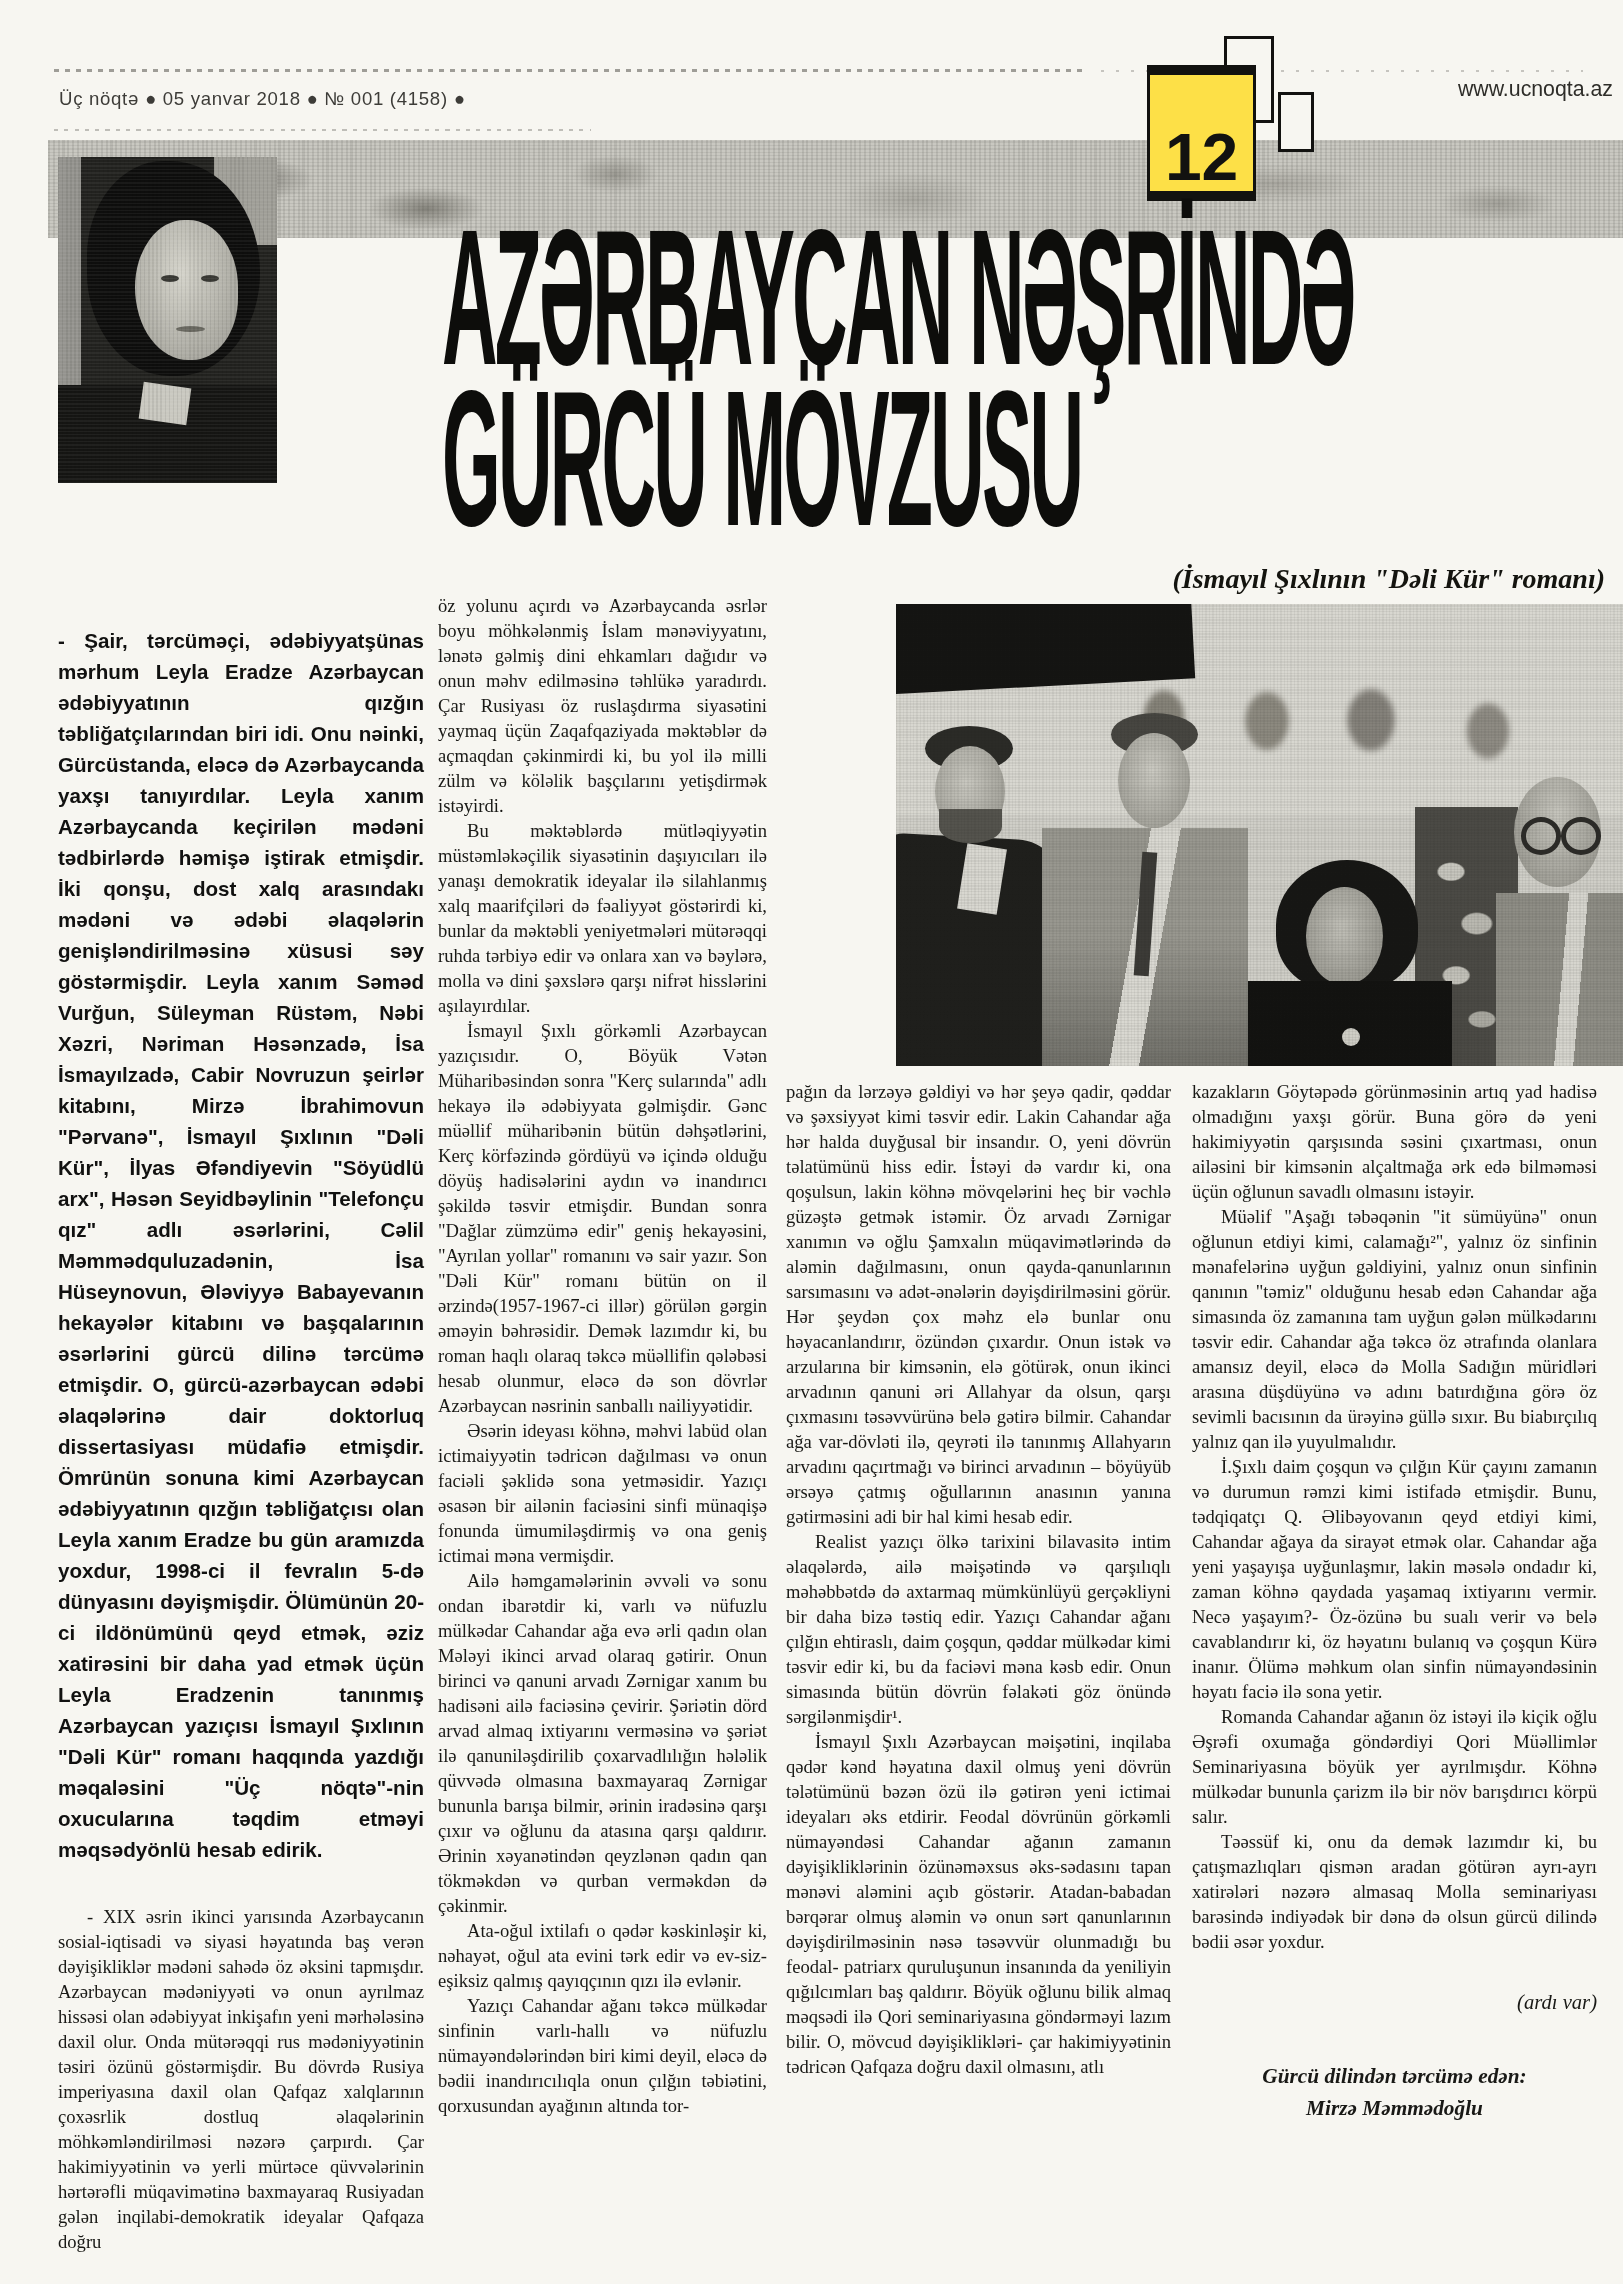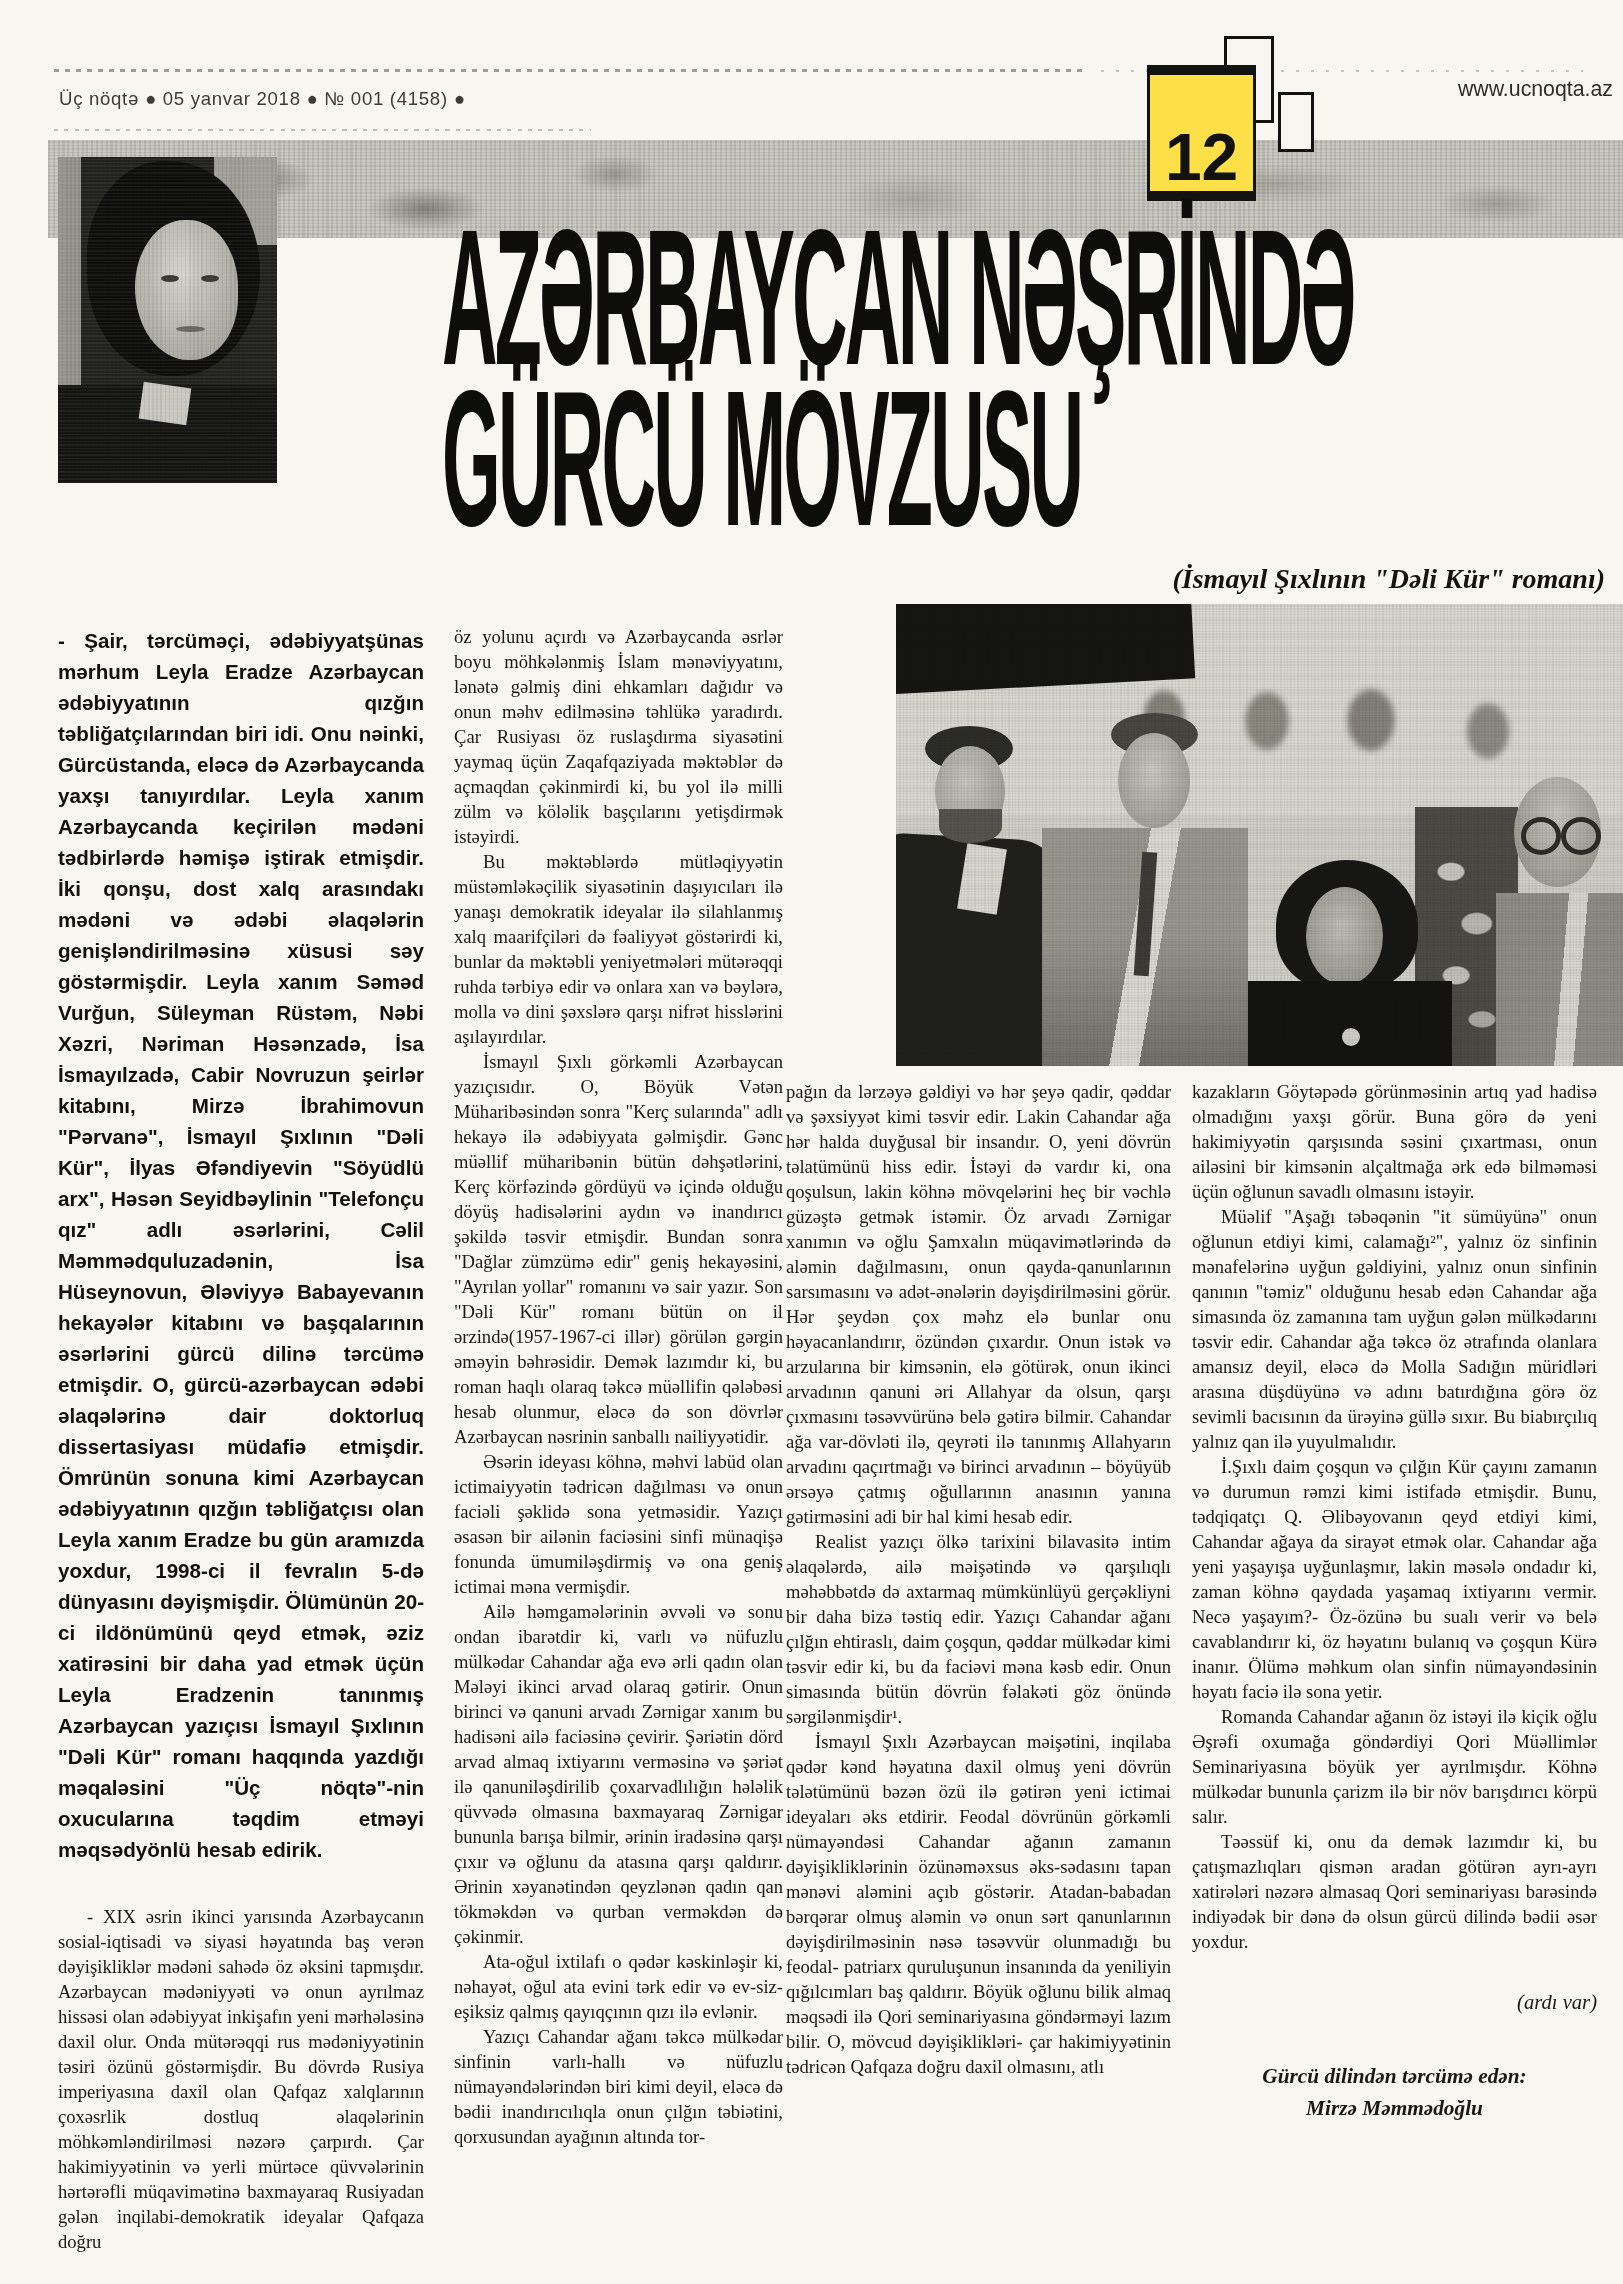--- a/index.html
+++ b/index.html
@@ -109,21 +109,21 @@
                 repeating-linear-gradient(90deg,rgba(25,25,22,.05) 0 1.4px,transparent 1.4px 3.4px);}
 
   
   .col{position:absolute;text-align:justify;font-size:18.6px;line-height:25px;color:#191916;}
   .col p{margin:0;text-indent:29px;}
   .cont p:first-child{text-indent:0;}
   .col1{left:58px;top:625px;width:366px;}
   .lead{font-family:"Liberation Sans",sans-serif;font-weight:bold;font-size:20.6px;line-height:31px;
         text-align:justify;color:#111110;}
   .second{margin-top:39px;text-indent:29px;}
-  .col2{left:438px;top:624px;width:329px;margin-left:16px;}
+  .col2{left:438px;top:593px;width:329px;}
   .col3{left:786px;top:1079px;width:385px;}
   .col4{left:1192px;top:1079px;width:405px;}
   .cont-note{margin-top:36px;text-align:right;font-style:italic;font-size:20.6px;}
   .translator{margin-top:45px;text-align:center;font-style:italic;font-weight:bold;font-size:21.3px;line-height:32px;}
 </style>
 </head>
 <body>
 
 <div class="page">
 
@@ -207,21 +207,21 @@
         <p>İsmayıl Şıxlı Azərbaycan məişətini, inqilaba qədər kənd həyatına daxil olmuş yeni dövrün tələtümünü bəzən özü ilə gətirən yeni ictimai ideyaları əks etdirir. Feodal dövrünün görkəmli nümayəndəsi Cahandar ağanın zamanın dəyişikliklərinin özünəməxsus əks-sədasını tapan mənəvi aləmini açıb göstərir. Atadan-babadan bərqərar olmuş aləmin və onun sərt qanunlarının dəyişdirilməsinin nəsə təsəvvür olunmadığı bu feodal- patriarx quruluşunun insanında da yeniliyin qığılcımları baş qaldırır. Böyük oğlunu bilik almaq məqsədi ilə Qori seminariyasına göndərməyi lazım bilir. O, mövcud dəyişiklikləri- çar hakimiyyətinin tədricən Qafqaza doğru daxil olmasını, atlı</p>
       </div>
   </div>
 
   <div class="col col4 cont">
     <div>
         <p>kazakların Göytəpədə görünməsinin artıq yad hadisə olmadığını yaxşı görür. Buna görə də yeni hakimiyyətin qarşısında səsini çıxartması, onun ailəsini bir kimsənin alçaltmağa ərk edə bilməməsi üçün oğlunun savadlı olmasını istəyir.</p>
         <p>Müəlif "Aşağı təbəqənin "it sümüyünə" onun oğlunun etdiyi kimi, calamağı²", yalnız öz sinfinin mənafelərinə uyğun gəldiyini, yalnız onun sinfinin qanının "təmiz" olduğunu hesab edən Cahandar ağa simasında öz zamanına tam uyğun gələn mülkədarını təsvir edir. Cahandar ağa təkcə öz ətrafında olanlara amansız deyil, eləcə də Molla Sadığın müridləri arasına düşdüyünə və adını batırdığına görə öz sevimli bacısının da ürəyinə güllə sıxır. Bu biabırçılıq yalnız qan ilə yuyulmalıdır.</p>
         <p>İ.Şıxlı daim çoşqun və çılğın Kür çayını zamanın və durumun rəmzi kimi istifadə etmişdir. Bunu, tədqiqatçı Q. Əlibəyovanın qeyd etdiyi kimi, Cahandar ağaya da sirayət etmək olar. Cahandar ağa yeni yaşayışa uyğunlaşmır, lakin məsələ ondadır ki, zaman köhnə qaydada yaşamaq ixtiyarını vermir. Necə yaşayım?- Öz-özünə bu sualı verir və belə cavablandırır ki, öz həyatını bulanıq və çoşqun Kürə inanır. Ölümə məhkum olan sinfin nümayəndəsinin həyatı faciə ilə sona yetir.</p>
         <p>Romanda Cahandar ağanın öz istəyi ilə kiçik oğlu Əşrəfi oxumağa göndərdiyi Qori Müəllimlər Seminariyasına böyük yer ayrılmışdır. Köhnə mülkədar bununla çarizm ilə bir növ barışdırıcı körpü salır.</p>
-        <p>Təəssüf ki, onu da demək lazımdır ki, bu çatışmazlıqları qismən aradan götürən ayrı-ayrı xatirələri nəzərə almasaq Qori seminariyası barəsində indiyədək bir dənə də olsun gürcü dilində bədii əsər yoxdur.</p>
+        <p>Təəssüf ki, onu da demək lazımdır ki, bu çatışmazlıqları qismən aradan götürən ayrı-ayrı xatirələri nəzərə almasaq Molla seminariyası barəsində indiyədək bir dənə də olsun gürcü dilində bədii əsər yoxdur.</p>
       </div>
     <div class="cont-note">(ardı var)</div>
     <div class="translator">
       <div>Gürcü dilindən tərcümə edən:</div>
       <div>Mirzə Məmmədoğlu</div>
     </div>
   </div>
 
 </div>
 

